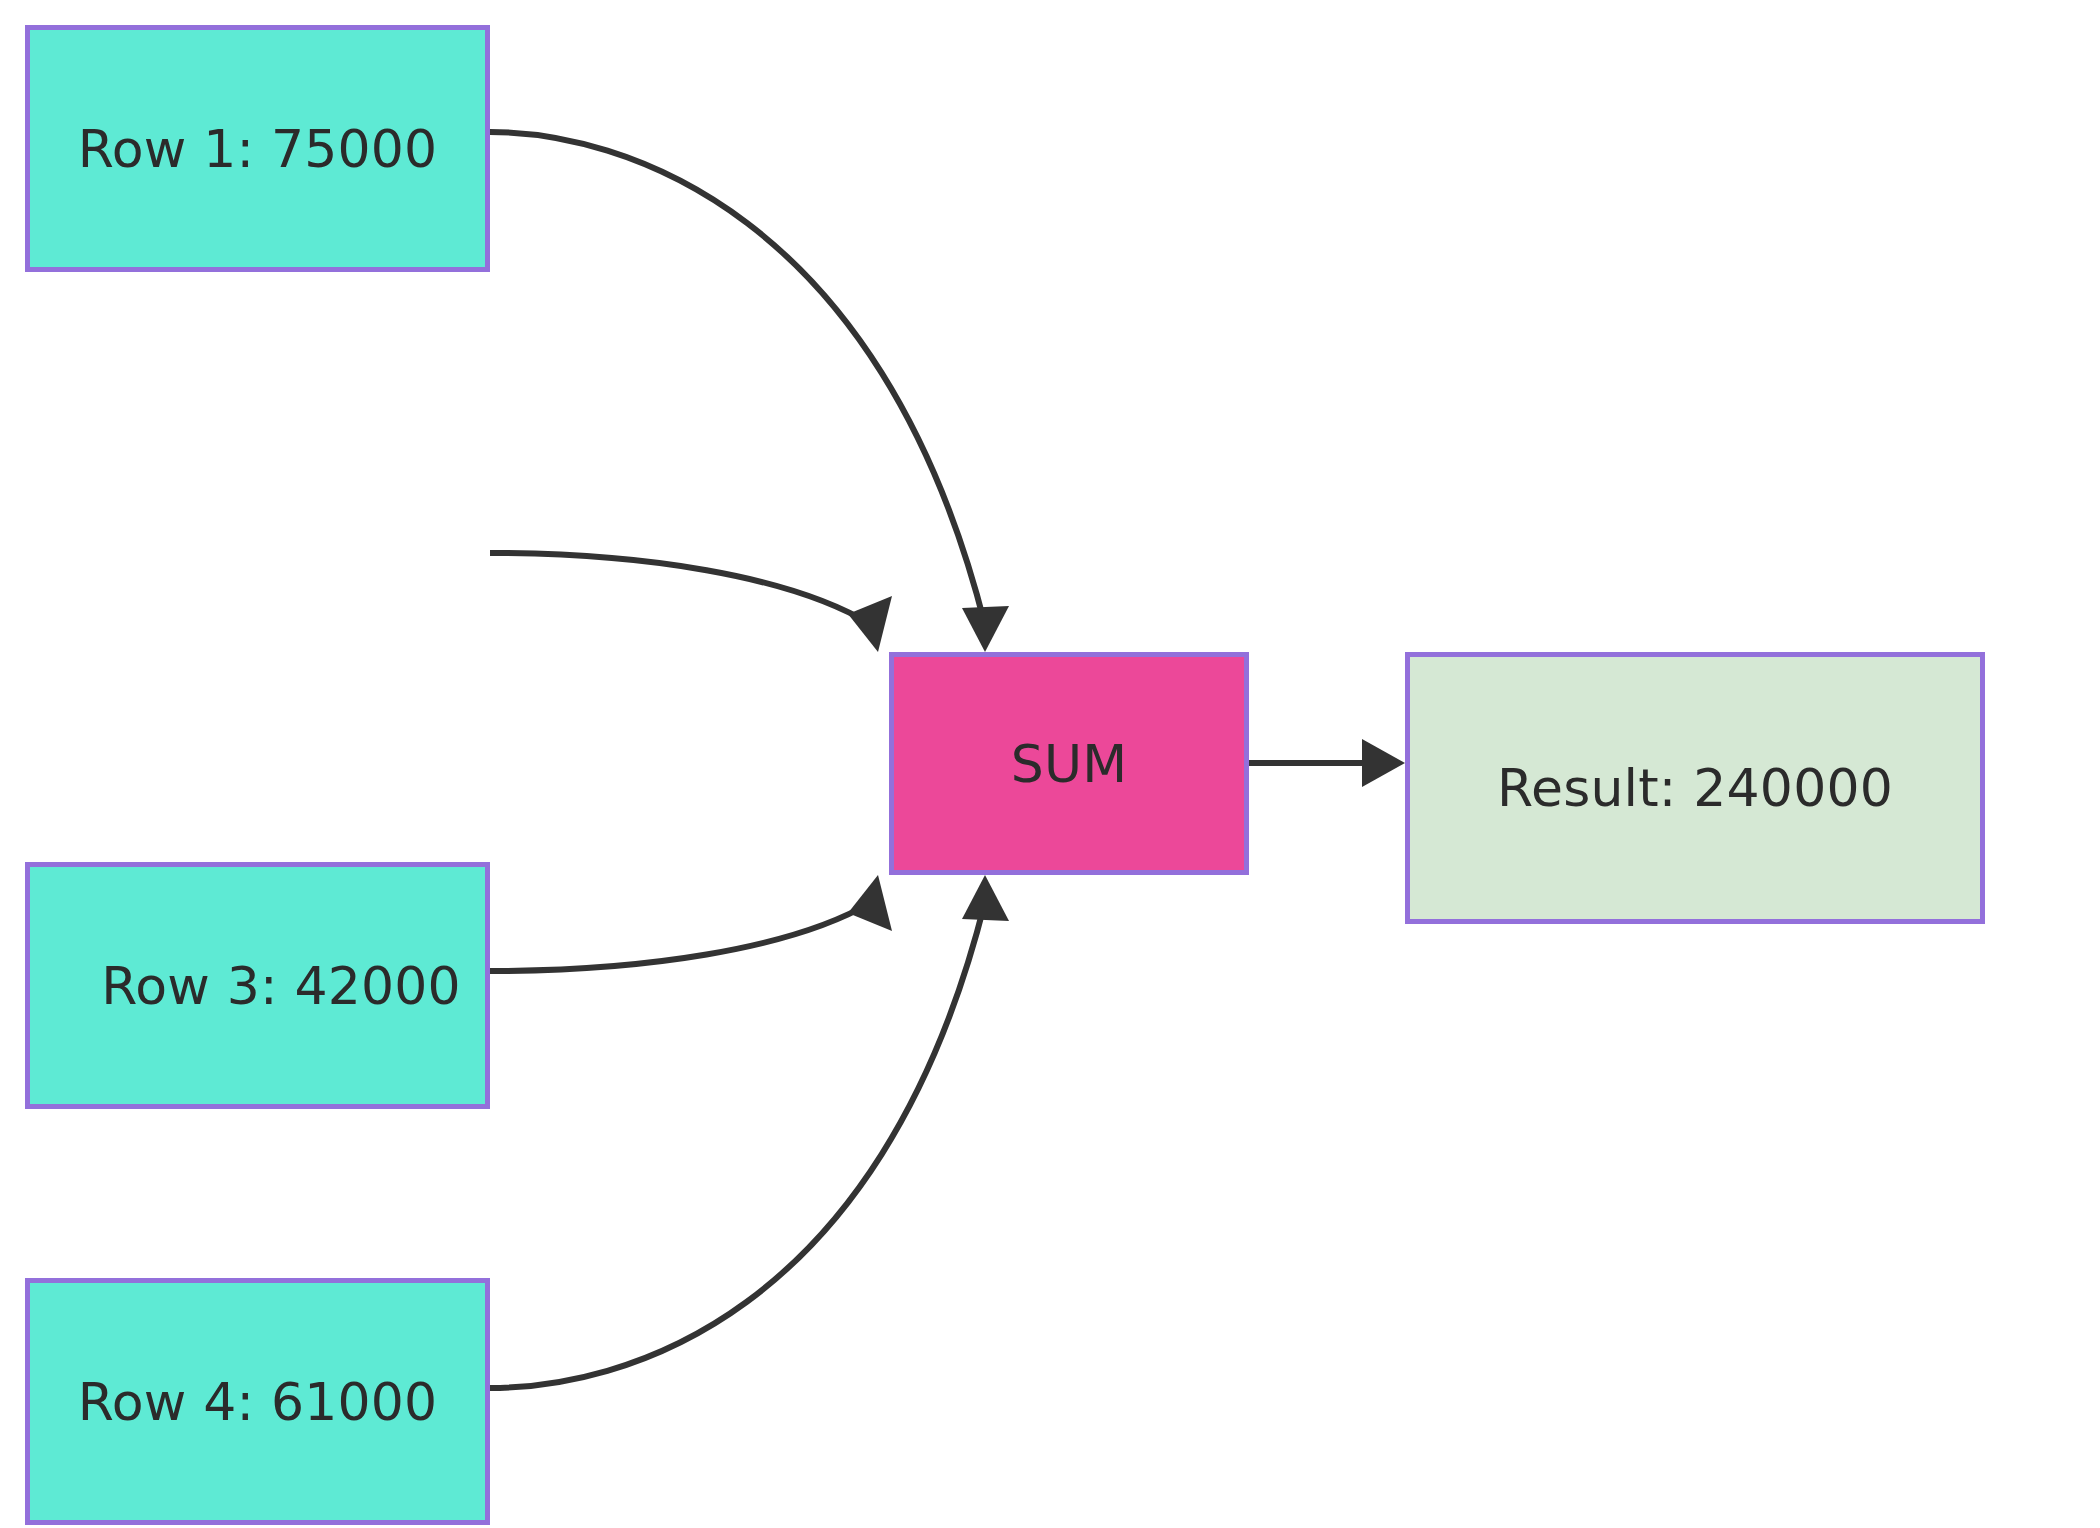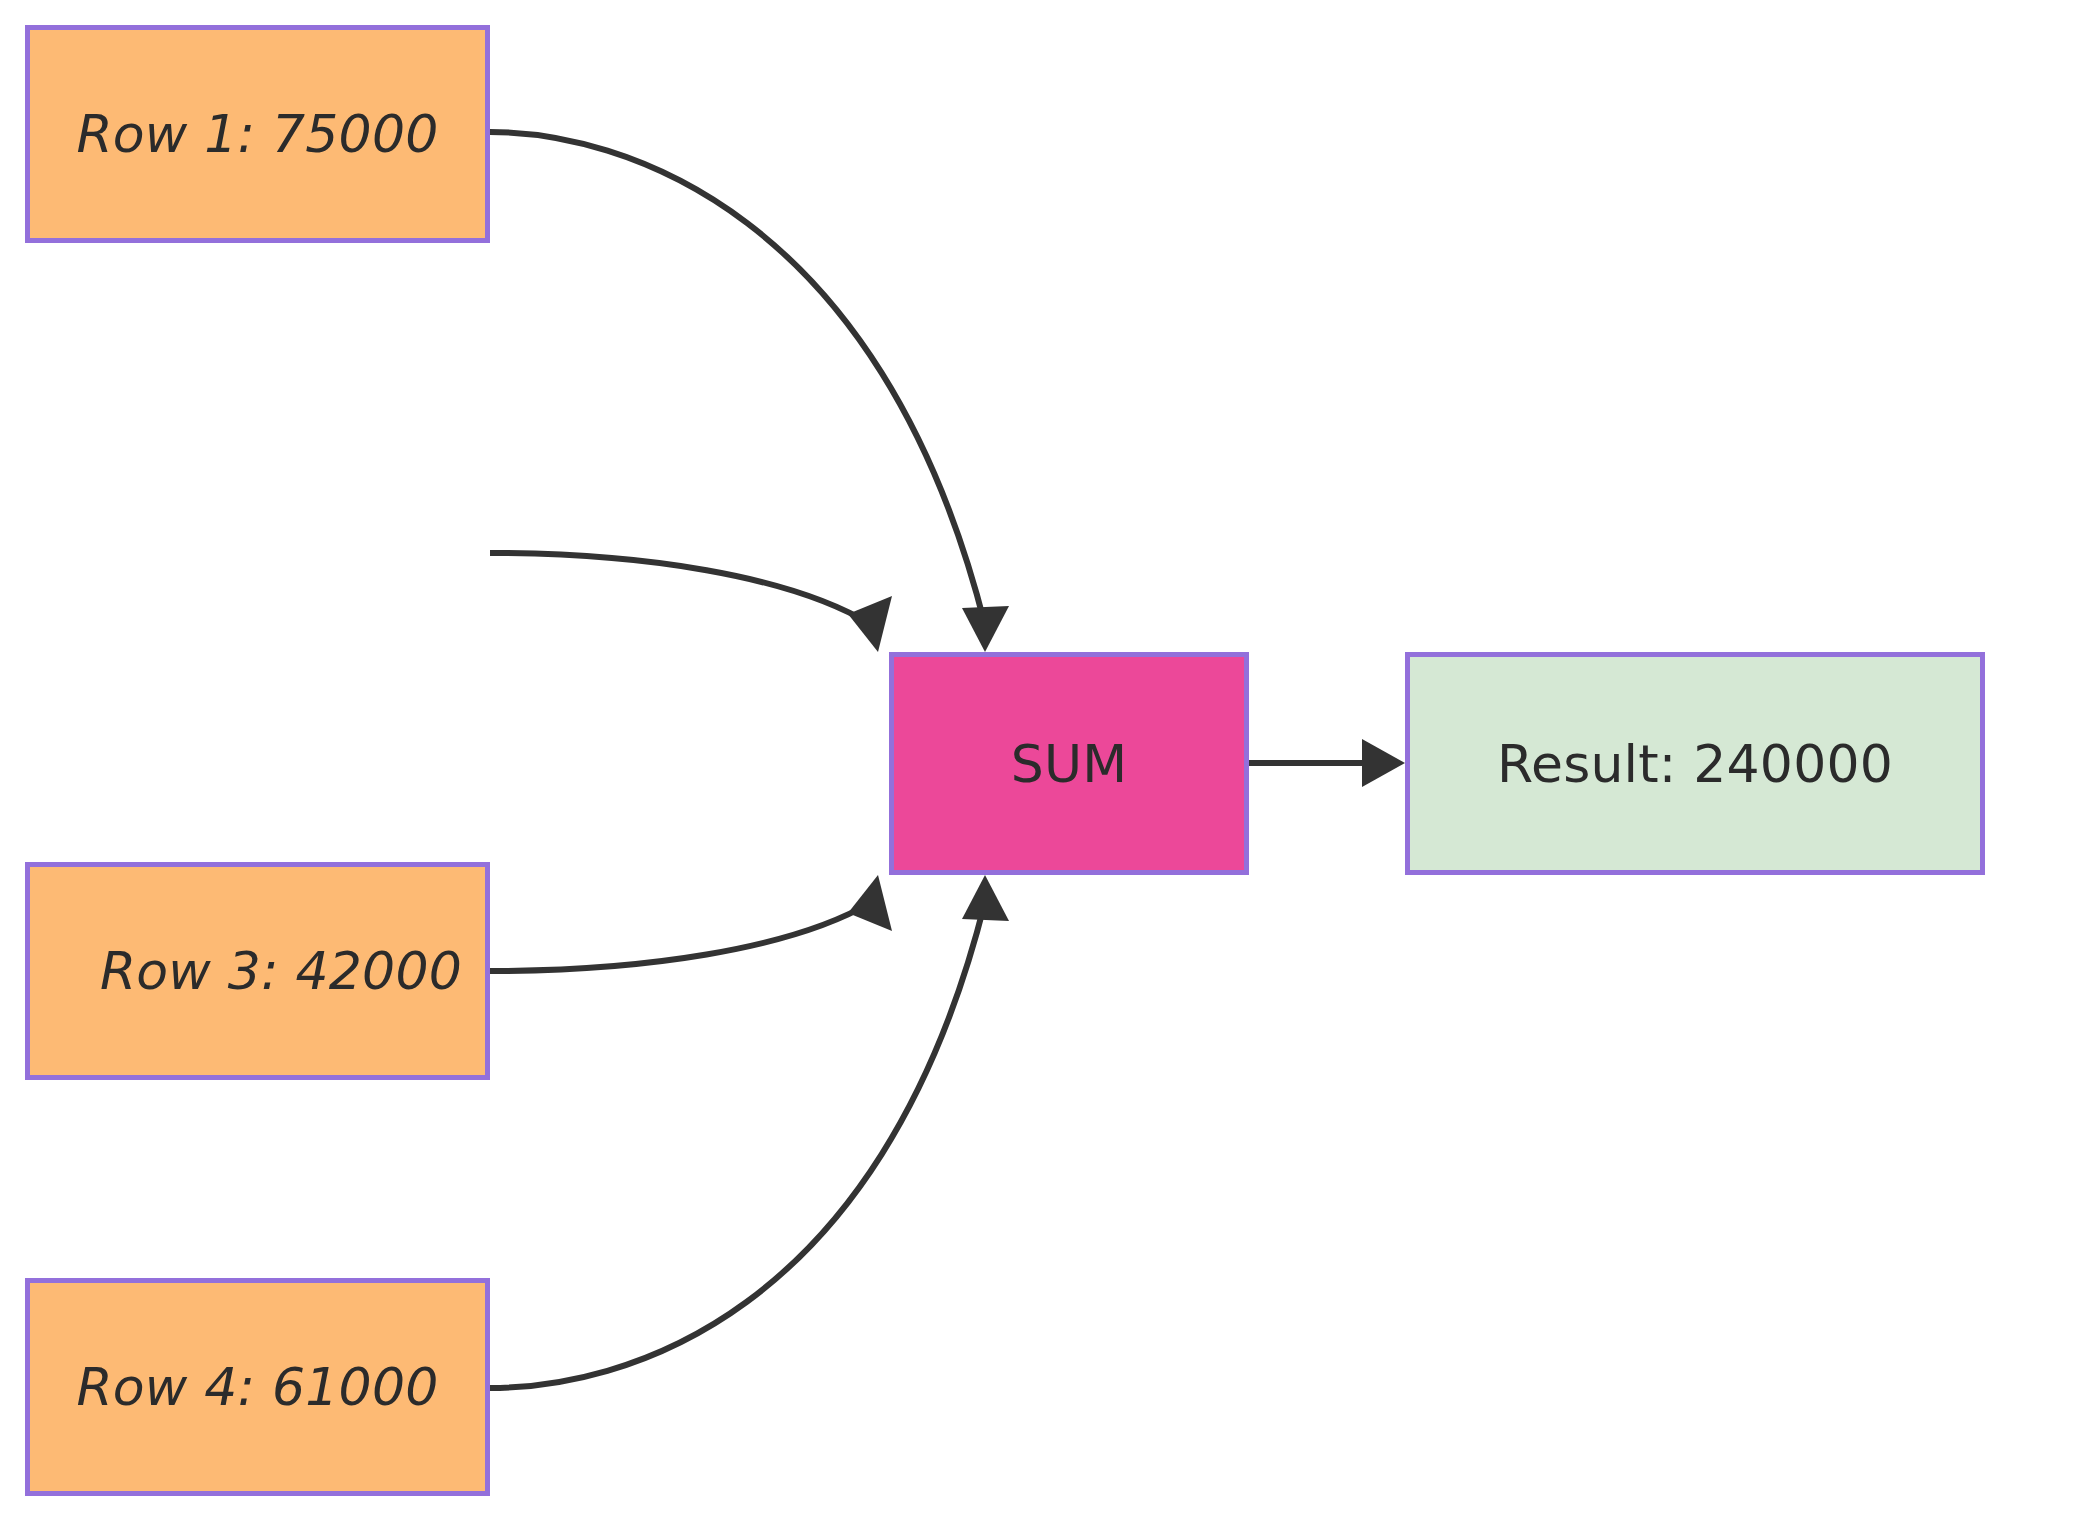--- a/index.html
+++ b/index.html
@@ -30,26 +30,25 @@
   }
   .node-label {
     font-size: 52px;
     color: #2b2b2b;
     letter-spacing: 0.2px;
     line-height: 1;
     white-space: nowrap;
     font-family: "DejaVu Sans", sans-serif;
   }
   .node-source {
-    background: #fdba74;
+    background: #5eead4;
     border-color: #9370DB;
     left: 25px;
     width: 465px;
-    height: 218px;
-    font-style: italic;
+    height: 247px;
   }
   #node-row-1 { top: 25px; }
   #node-row-2 { top: 445px; }
   #node-row-3 { top: 862px; padding-left: 47px; }
   #node-row-4 { top: 1278px; }
 
   #node-sum {
     background: #ec4899;
     border-color: #9370DB;
     left: 851px;
@@ -57,21 +56,21 @@
     width: 360px;
     height: 223px;
     margin-left: 38px;
   }
   #node-result {
     background: #D5E8D4;
     border-color: #9370DB;
     left: 1405px;
     top: 652px;
     width: 580px;
-    height: 223px;
+    height: 272px;
   }
   #edges {
     position: absolute;
     left: 0;
     top: 0;
     width: 2100px;
     height: 1528px;
     z-index: 1;
     pointer-events: none;
   }

